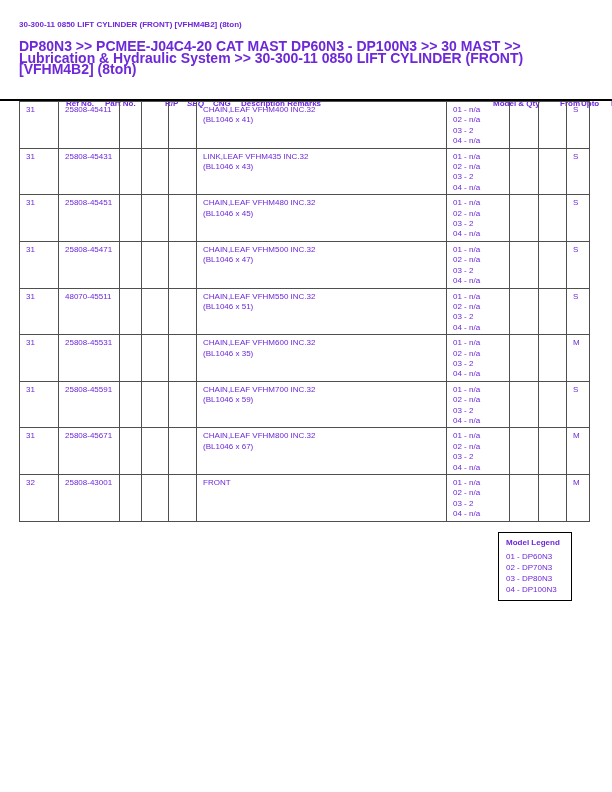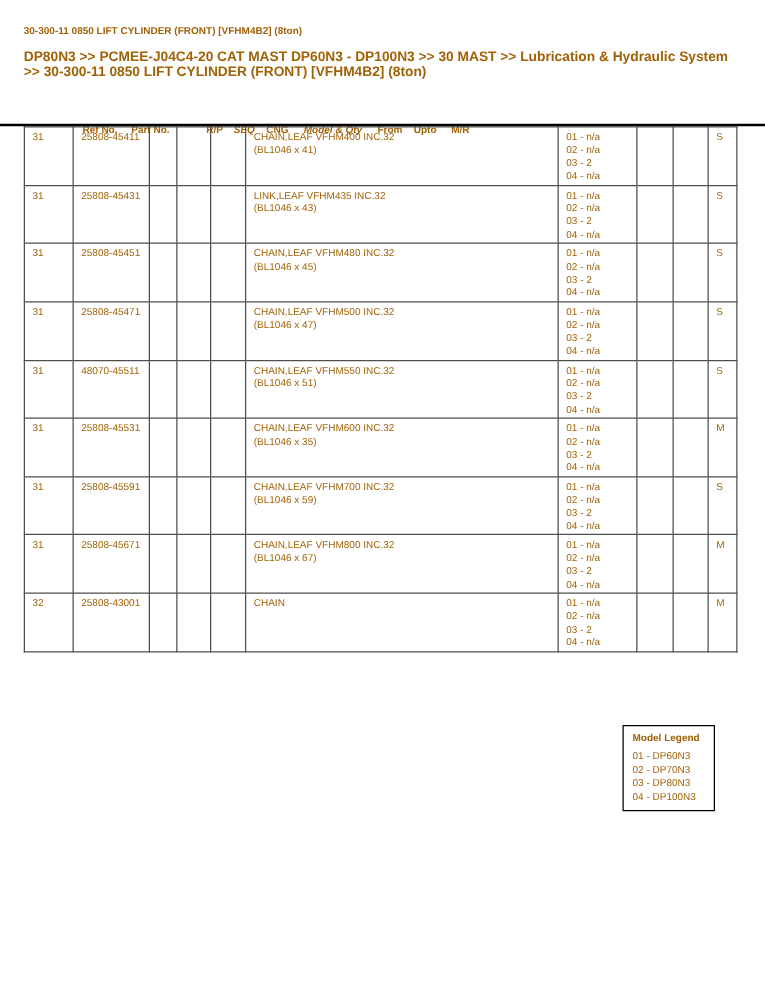--- a/index.html
+++ b/index.html
@@ -3,53 +3,53 @@
 <meta charset="utf-8">
 <style>
   * { margin: 0; padding: 0; box-sizing: border-box; }
   html, body { background: #ffffff; }
   .page {
     position: relative;
     width: 612px;
     height: 792px;
     background: #ffffff;
     font-family: "Liberation Sans", sans-serif;
-    color: #a16207;
+    color: #6d28d9;
     overflow: hidden;
   }
   .title {
     position: absolute;
     left: 19px; top: 20px;
     font-size: 8px; font-weight: bold;
     white-space: nowrap;
   }
   .breadcrumb {
     position: absolute;
     left: 19px; top: 41px;
     width: 576px;
-    font-size: 11px; font-weight: bold;
+    font-size: 14px; font-weight: bold;
     line-height: 11.5px;
   }
   .col-headers {
     position: absolute;
     left: 18px; top: 99px;
     display: flex;
     font-size: 8px; font-weight: bold;
     white-space: nowrap;
     margin-left: 43px;
   }
   .col-headers span { display: block; overflow: visible; }
   .h-ref   { width: 39px;  padding-left: 5px; }
   .h-part  { width: 61px;  padding-left: 5px; }
   .h-rp    { width: 22px;  padding-left: 4px; }
   .h-seq   { width: 27px;  padding-left: 4px; font-style: italic; }
   .h-cng   { width: 28px;  padding-left: 3px; }
   .h-desc  { width: 250px; padding-left: 3px; }
-  .h-model { width: 63px;  padding-left: 5px; font-style: italic; }
-  .h-from  { width: 29px;  padding-left: 1px; }
+  .h-model { width: 63px;  padding-left: 5px; }
+  .h-from  { width: 29px;  padding-left: 1px; text-align: right; }
   .h-upto  { width: 28px;  padding-left: 1px; }
   .h-mr    { width: 23px;  padding-left: 3px; }
   .header-rule {
     position: absolute;
     left: 0; top: 99px;
     width: 612px; height: 2px;
     background: #000000;
   }
   table.parts {
     position: absolute;
@@ -67,40 +67,40 @@
     overflow: hidden;
     white-space: nowrap;
   }
   .legend {
     position: absolute;
     left: 498px; top: 532px;
     width: 74px;
     border: 1.5px solid #000000;
     padding: 5px 3px 5px 7px;
     font-size: 8px;
-    margin-top: 48px;
   }
   .legend-title { font-weight: bold; margin-bottom: 4px; }
   .legend-item { line-height: 11px; }
 </style>
 </head>
 <body>
 
 <div class="page">
 
   <div class="title">30-300-11 0850 LIFT CYLINDER (FRONT) [VFHM4B2] (8ton)</div>
 
   <div class="breadcrumb">DP80N3 &gt;&gt; PCMEE-J04C4-20 CAT MAST DP60N3 - DP100N3 &gt;&gt; 30 MAST &gt;&gt; Lubrication &amp; Hydraulic System &gt;&gt; 30-300-11 0850 LIFT CYLINDER (FRONT) [VFHM4B2] (8ton)</div>
 
   <div class="col-headers">
     <span class="h-ref">Ref No.</span>
     <span class="h-part">Part No.</span>
     <span class="h-rp">R/P</span>
     <span class="h-seq">SEQ</span>
     <span class="h-cng">CNG</span>
+    <span class="h-desc">Description Remarks</span>
     <span class="h-model">Model &amp; Qty</span>
     <span class="h-from">From</span>
     <span class="h-upto">Upto</span>
     <span class="h-mr">M/R</span>
   </div>
 
   <div class="header-rule"></div>
 
   <table class="parts">
     <colgroup>
@@ -284,21 +284,21 @@
       <td>M</td>
     </tr>
 
     <tr>
       <td>32</td>
       <td>25808-43001</td>
       <td></td>
       <td></td>
       <td></td>
       <td>
-        <div>CHAIN</div>
+        <div>FRONT</div>
         <div></div>
       </td>
       <td>
         <div>01 - n/a</div>
         <div>02 - n/a</div>
         <div>03 - 2</div>
         <div>04 - n/a</div>
       </td>
       <td></td>
       <td></td>

